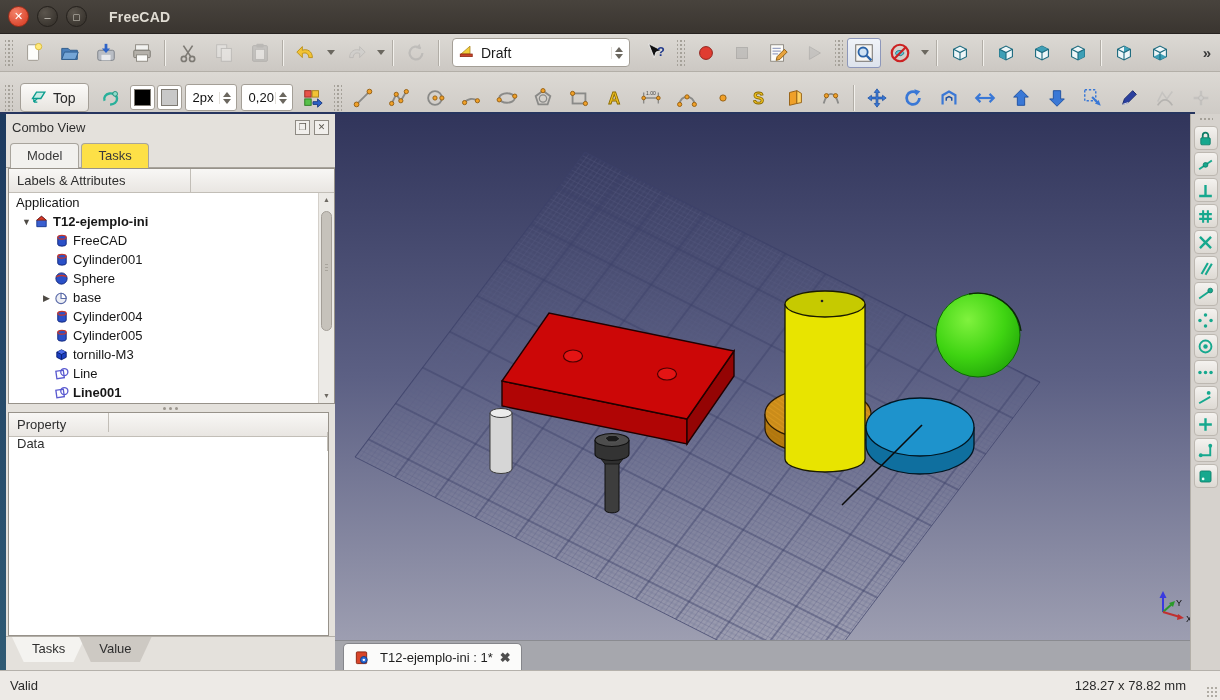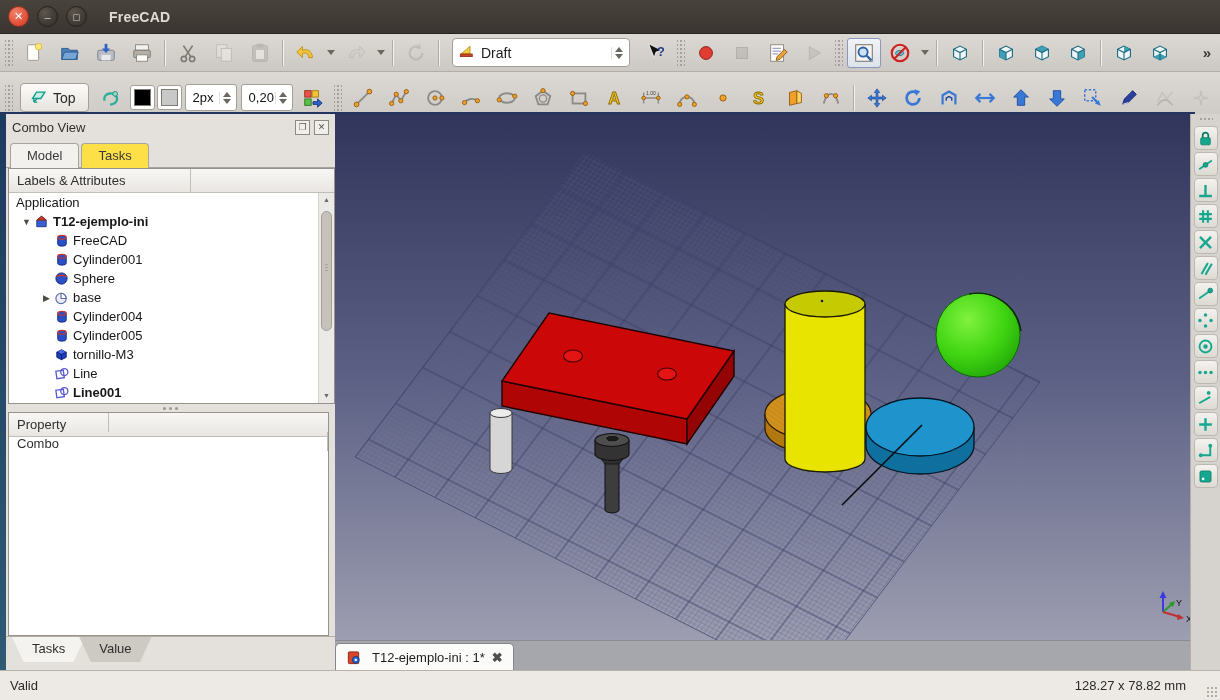--- a/index.html
+++ b/index.html
@@ -80,21 +80,21 @@
   .propHeader .pcell { padding:4px 0 0 8px; font-size:13px; color:#2e2e2e; border-right:1px solid #c2beb7; }
   .propHeader .pcell:first-child { width:100px; }
   #bottomTabs { height:28px; display:flex; align-items:flex-start; padding-left:6px; border-top:1px solid #b3afa8; background:#e4e1dc; }
   .vtab { clip-path:polygon(0 0,100% 0,84% 100%,16% 100%); padding:4px 20px 6px; font-size:13px; color:#2e2e2e;
     background:#cdc9c3; margin-right:-6px; }
   .vtab.active { background:#f4f3f0; }
 
   
   #viewportCol { width:855px; flex:none; display:flex; flex-direction:column; }
   #view3d { display:block; flex:none; }
-  #mdiTabs { height:32px; background:#a6a7ad; border-top:1px solid #8a8b90; display:flex; align-items:flex-end; }
+  #mdiTabs { height:32px; background:#a6a7ad; border-top:1px solid #8a8b90; display:flex; align-items:flex-end; padding-left:8px; }
   #docTab { height:27px; background:#fbfbfa; border:1px solid #85868b; border-bottom:none; border-radius:5px 5px 0 0;
     display:flex; align-items:center; gap:7px; padding:0 10px; font-size:13px; color:#1d1d1d; }
   #docTabClose { font-weight:bold; color:#4e4e4e; font-size:13px; }
 
   
   #snapBar { width:30px; flex:none; background:#d6d2cd; border-left:1px solid #b3afa8; display:flex; flex-direction:column; align-items:center; padding-top:3px; }
   #snapBar .hdots { width:14px; height:5px; margin-bottom:3px;
     background-image:radial-gradient(#a5a199 1px, transparent 1.2px); background-size:4px 4px; }
   .snapbtn { width:24px; height:24px; margin:1px 0; border:1px solid #bdb8b1; border-radius:4px;
     background:linear-gradient(#f4f2ef,#ddd9d3); display:flex; align-items:center; justify-content:center; }
@@ -638,21 +638,21 @@
       </div>
     </div>
     <div class="splitter">
         <i></i>
         <i></i>
         <i></i>
       </div>
     <div id="propBox">
       <div class="propHeader" id="propHeader">
           <span class="pcell">Property</span>
-          <span class="pcell">Combo</span>
+          <span class="pcell">Data</span>
         </div>
     </div>
     <div id="bottomTabs">
         <span class="vtab active">Tasks</span>
         <span class="vtab">Value</span>
       </div>
   </div>
 
   <div id="viewportCol">
     <svg id="view3d" viewBox="0 0 855 526" width="855" height="526">

